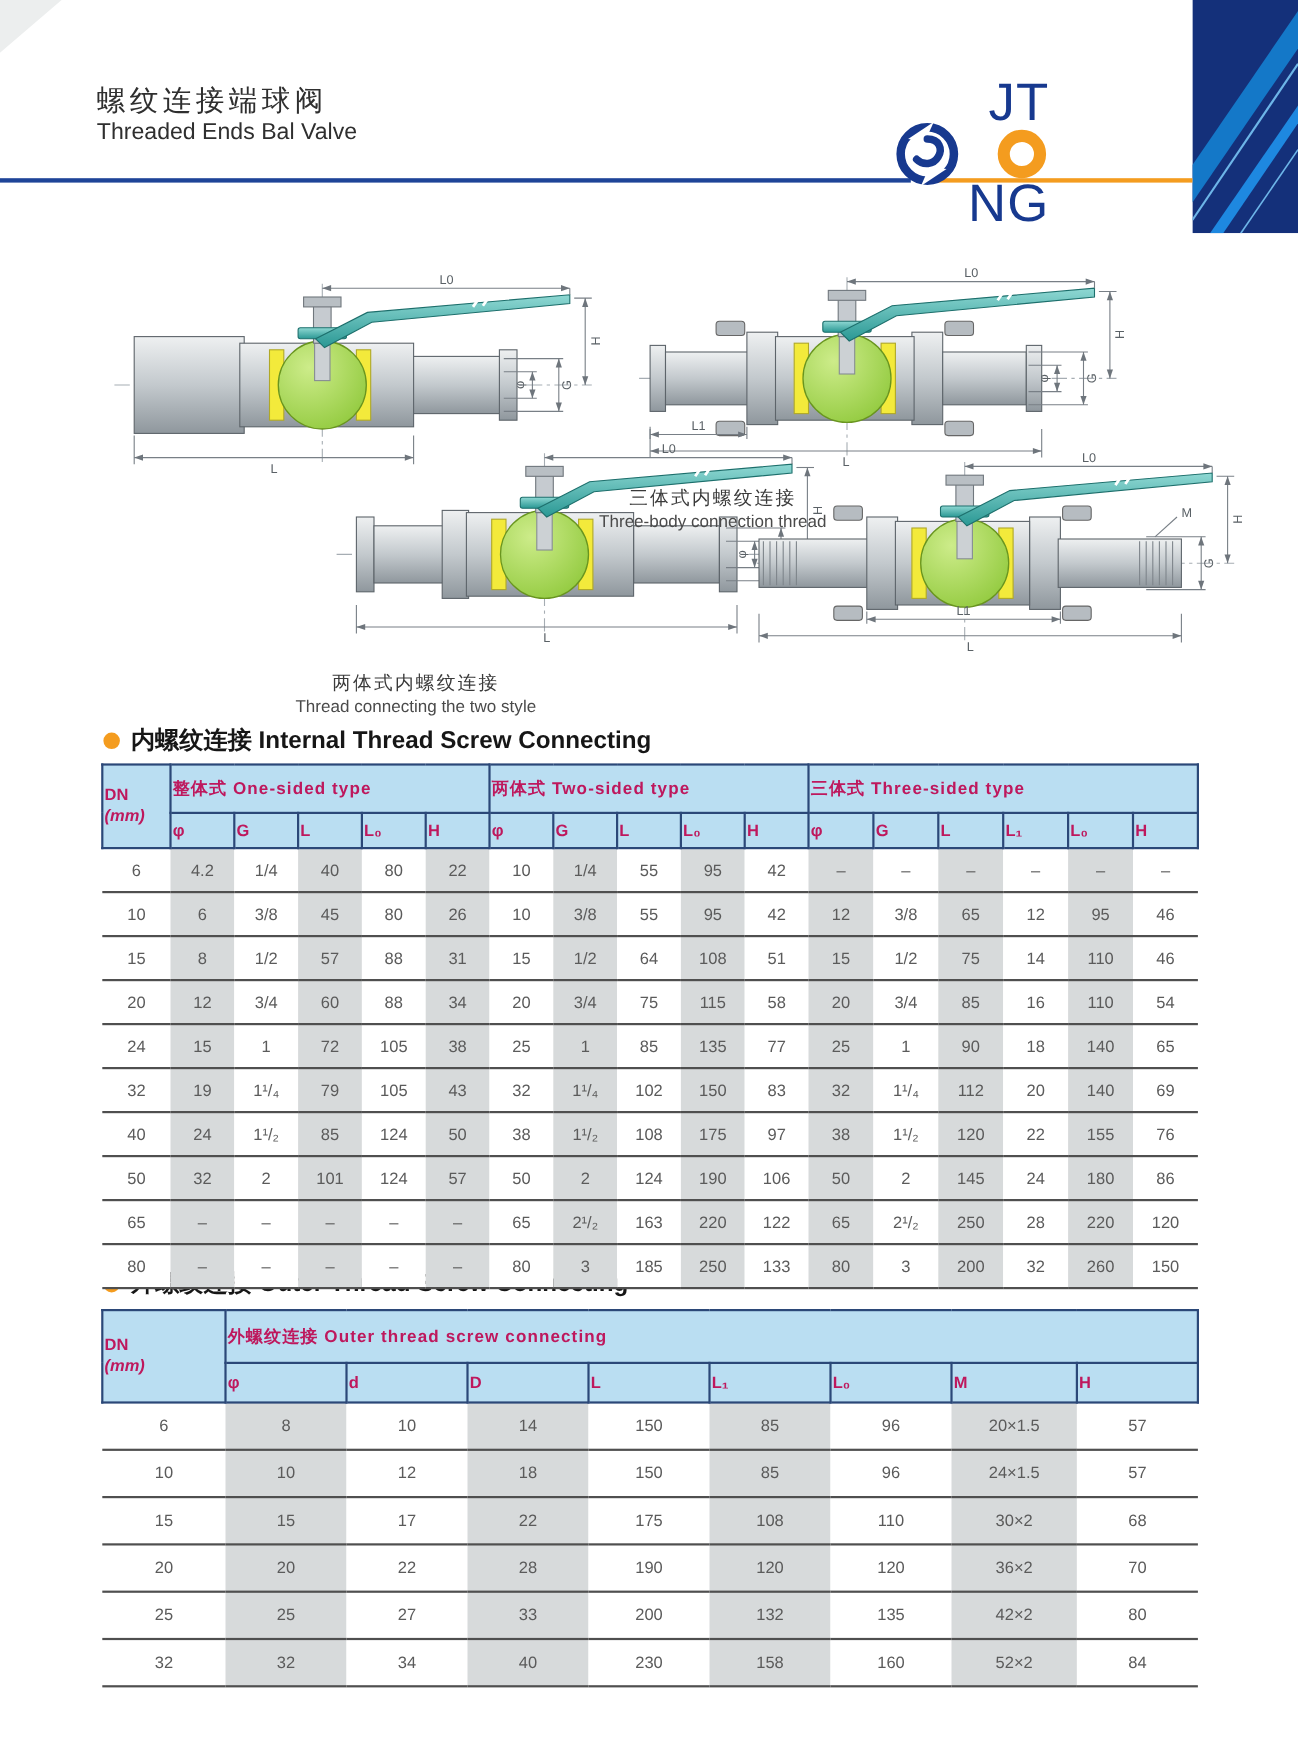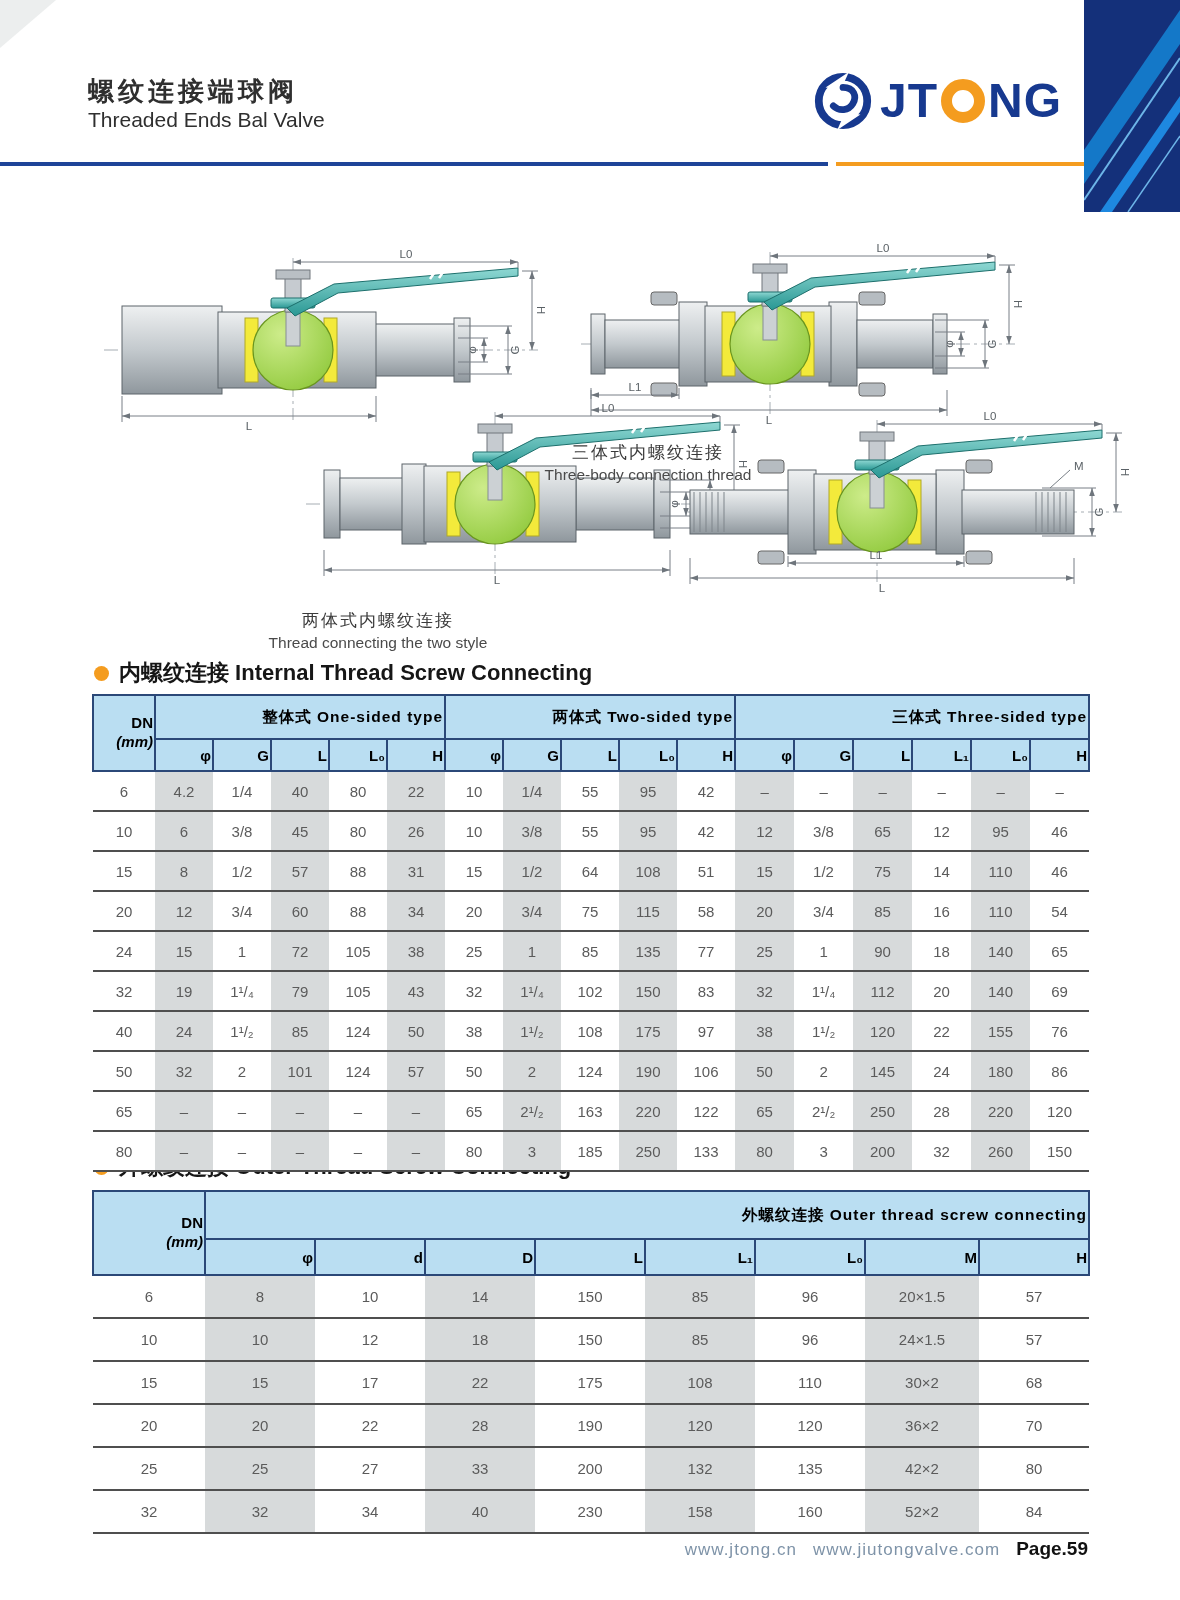--- a/index.html
+++ b/index.html
@@ -1,30 +1,30 @@
 <!DOCTYPE html>
 <html><head>
 <meta charset="utf-8">
 <style>
   html,body{margin:0;padding:0;background:#ffffff;}
   #page{position:relative;width:1180px;height:1600px;background:#ffffff;overflow:hidden;
         font-family:"Liberation Sans","DejaVu Sans",sans-serif;}
 
   
   .title-zh{position:absolute;left:88px;top:74px;font-size:26px;letter-spacing:4px;
-            color:#2f2f2f;font-weight:700;}
+            color:#2f2f2f;font-weight:400;}
   .title-en{position:absolute;left:88px;top:108px;font-size:21px;color:#2f2f2f;}
   .rule-blue{position:absolute;left:0;top:162px;width:828px;height:4px;background:#1e4498;}
   .rule-orange{position:absolute;left:836px;top:162px;width:248px;height:4px;background:#f49c1f;}
   .corner-wedge{position:absolute;left:0;top:0;}
   .corner-band{position:absolute;left:1084px;top:0;width:96px;height:212px;}
 
   .logo{position:absolute;left:812px;top:70px;display:flex;align-items:center;gap:6px;}
-  .logo-text{display:flex;align-items:center;font-weight:700;font-size:48px;color:#17398f;
-             letter-spacing:1px;line-height:1;}
+  .logo-text{display:flex;align-items:flex-end;font-weight:400;font-size:48px;color:#17398f;
+             letter-spacing:1px;line-height:1;flex-direction:column;}
   .logo-o{display:inline-block;width:22px;height:22px;border:11px solid #f49c1f;
           border-radius:50%;margin:0 3px;}
 
   
   .sec{position:absolute;display:flex;align-items:center;gap:10px;font-weight:700;color:#161616;}
   .sec .dot{width:15px;height:15px;border-radius:50%;background:#f49c1f;flex:none;}
   .sec1{left:94px;top:200px;font-size:21px;letter-spacing:1px;}
   .sec2{left:94px;top:658px;font-size:22px;}
   .sec3{left:94px;top:1152px;font-size:22px;}
 
@@ -41,22 +41,22 @@
   .cap1{left:518px;top:442px;width:260px;}
   .cap2{left:248px;top:610px;width:260px;}
   .cap3{left:688px;top:618px;width:260px;}
 
   
   .twrap{position:absolute;left:92px;width:996px;}
   #table1-wrap{top:694px;}
   #table2-wrap{top:1190px;}
   table.spec{border-collapse:collapse;width:100%;table-layout:fixed;
              font-size:15px;color:#5b5b5b;}
-  table.spec th{background:#badef2;border:2px solid #2b4878;color:#000000;
-                font-weight:700;text-align:right;}
+  table.spec th{background:#badef2;border:2px solid #2b4878;color:#be185d;
+                font-weight:700;text-align:left;}
   table.spec th.grp{height:40px;font-size:15.5px;letter-spacing:1px;}
   table.spec th.sub{height:28px;font-size:15px;}
   table.spec th.dnh{font-size:15px;line-height:1.25;}
   table.spec th.dnh .mm{font-weight:700;font-style:italic;}
   table.spec td{border-bottom:2px solid #4f4f4f;text-align:center;background:#fff;}
   table.t1 tbody td{height:36px;}
   table.t2 tbody td{height:39px;}
   table.spec td.shade{background:#d7dadb;}
   table.t2 th.grp{height:44px;}
   table.t2 th.sub{height:32px;}
@@ -734,19 +734,14 @@
             <td class="">230</td>
             <td class="shade">158</td>
             <td class="">160</td>
             <td class="shade">52×2</td>
             <td class="">84</td>
           </tr>
         </tbody>
       </table>
     </div>
 
-  <div class="footer">
-    <span class="url">www.jtong.cn</span>
-    <span class="url">www.jiutongvalve.com</span>
-    <span class="pg">Page.59</span>
-  </div>
 
 </div>
 
 </body></html>

